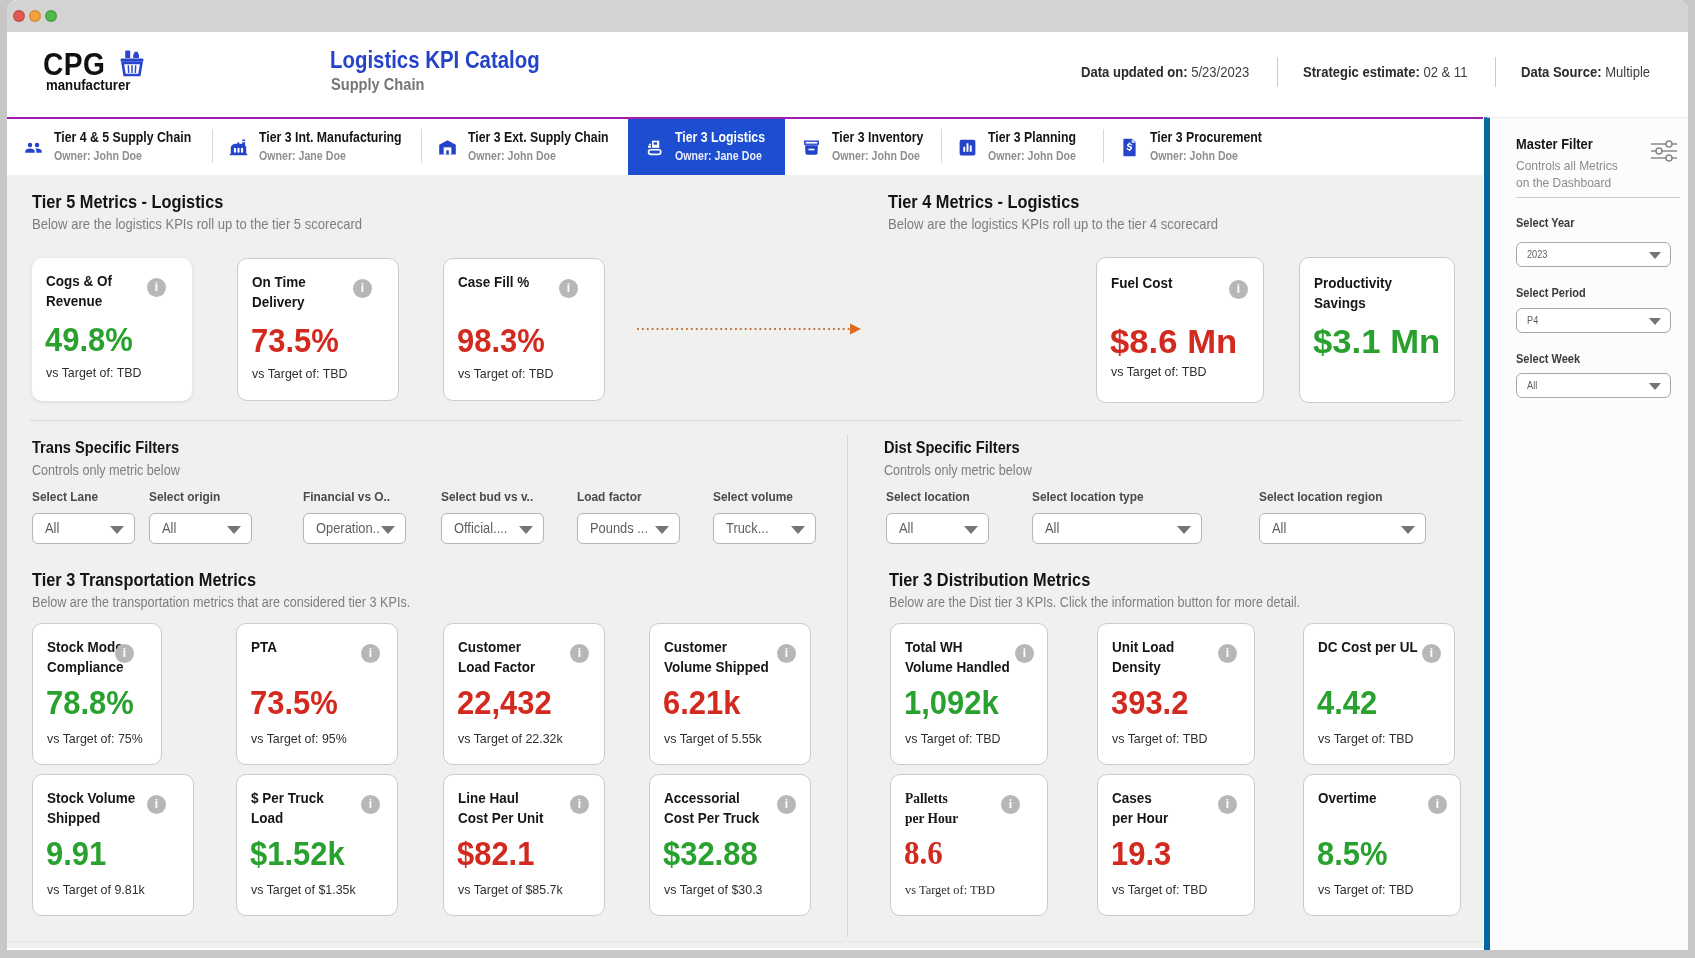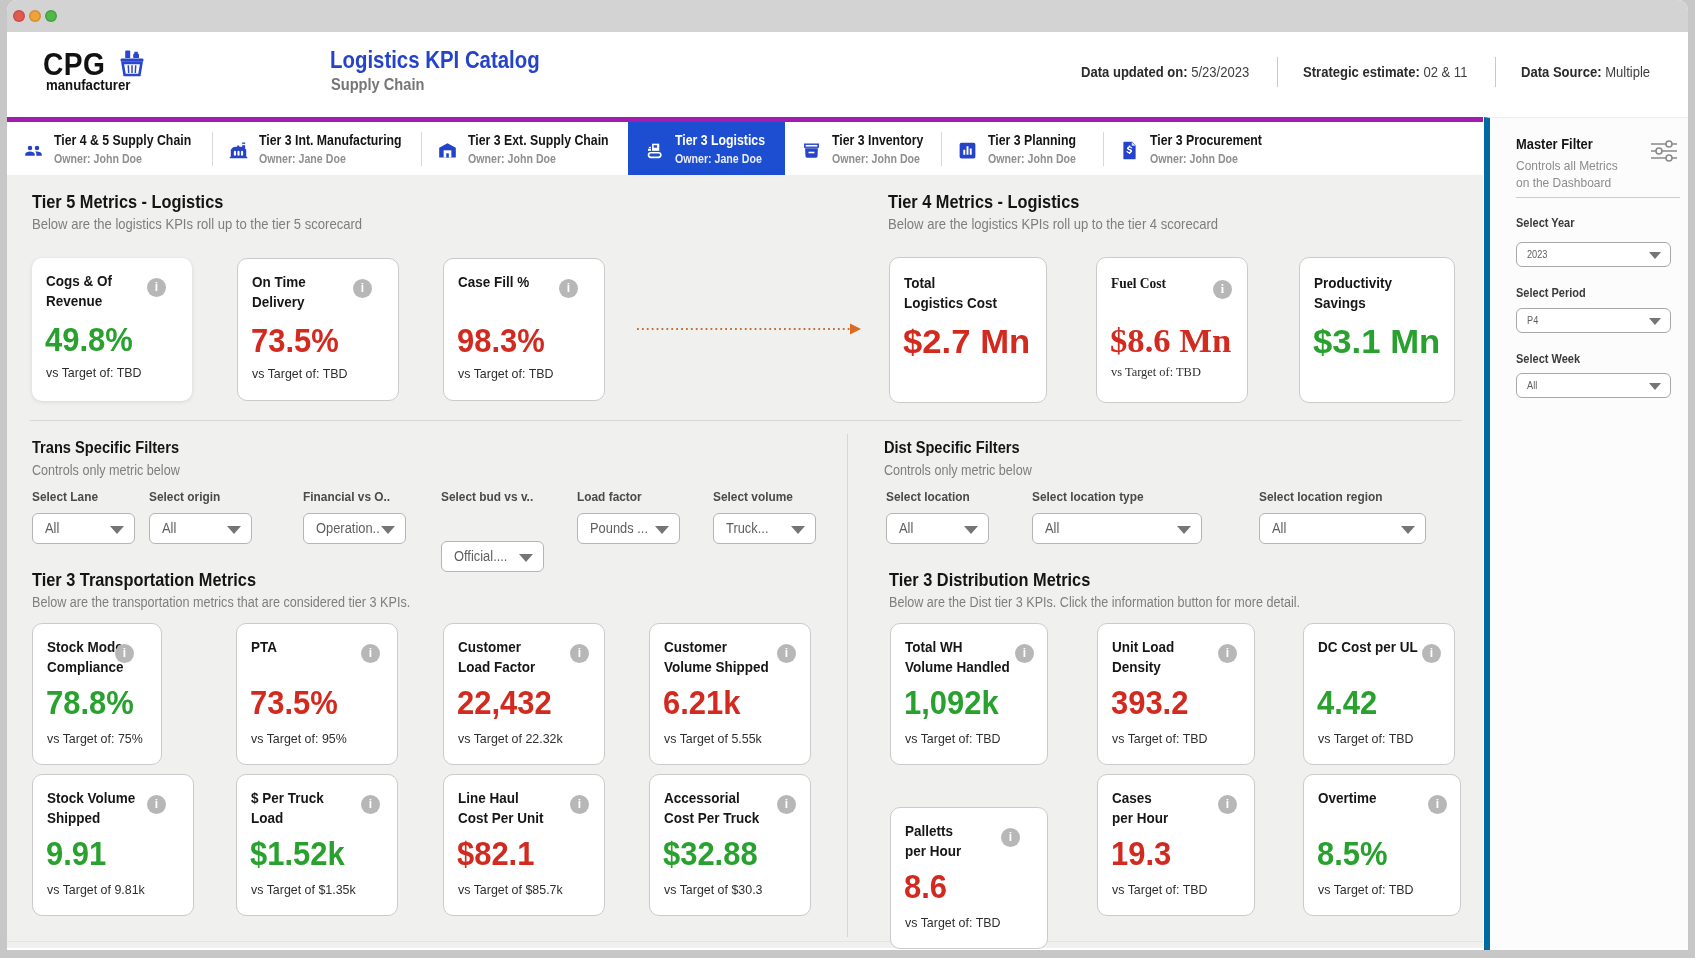--- a/index.html
+++ b/index.html
@@ -1,21 +1,21 @@
 <!DOCTYPE html>
 <html><head>
 <meta charset="utf-8">
 <style>
 * { margin:0; padding:0; box-sizing:border-box; }
 html,body { width:1695px; height:958px; overflow:hidden; background:#c7c7c7; font-family:"Liberation Sans", sans-serif; }
 #win { position:absolute; left:7px; top:0; width:1681px; height:950px; background:#ffffff; border-radius:10px 10px 0 0; overflow:hidden; }
 #chrome { position:absolute; left:0; top:0; width:100%; height:32px; background:#d3d3d3; }
 .tl { position:absolute; top:10px; width:12px; height:12px; border-radius:50%; box-shadow:inset 0 0 0 1.5px rgba(0,0,0,0.12); }
 #header { position:absolute; left:0; top:32px; width:100%; height:85px; background:#fff; }
-#tabbar { position:absolute; left:0; top:117px; width:1476px; height:58px; background:#fff; border-top:5px solid #a21caf; }
+#tabbar { position:absolute; left:0; top:117px; width:1476px; height:58px; background:#fff; border-top:2px solid #a21caf; }
 .tab { position:absolute; top:0; height:58px; }
 .tab .sep { position:absolute; left:0; top:10px; height:34px; width:1px; background:#d8d8d8; }
 .tab .ticon { position:absolute; left:16px; top:18px; width:21px; height:21px; }
 .tab .ttl { position:absolute; left:47px; top:9px; font-size:15px; font-weight:bold; color:#141414; white-space:nowrap; line-height:18px; }
 .tab .own { position:absolute; left:47px; top:30px; font-size:12.5px; font-weight:bold; color:#8f8f8f; white-space:nowrap; }
 #tab4 { background:#1d4ed2; }
 #tab4 .ttl { color:#fff; }
 #tab4 .own { color:#e8ecfb; }
 #content { position:absolute; left:0; top:175px; width:1476px; height:773px; background:#f0f0ef; }
 #sidebar { position:absolute; left:1477px; top:117px; width:204px; height:833px; background:#fcfcfc; border-left:6px solid #0369a1; border-top:1px solid #ececec; }
@@ -171,25 +171,21 @@
         <div class="info" style="right:26px;">i</div>
       <div class="val red" style="top:62px;">98.3%</div>
         <div class="tgt">vs Target of: TBD</div>
     </div>
     <svg style="position:absolute;left:628px;top:146px;" width="226" height="16" viewBox="0 0 226 16">
       <line x1="2" y1="8" x2="215" y2="8" stroke="#c2713d" stroke-width="2" stroke-dasharray="1.8 3.1"></line>
       <polygon points="215,2.5 226,8 215,13.5" fill="#dd6a1e"></polygon>
     </svg>
     <div class="h1" style="left:881px;top:16px;">Tier 4 Metrics - Logistics</div>
     <div class="sub" style="left:881px;top:41px;">Below are the logistics KPIs roll up to the tier 4 scorecard</div>
-    <div class="card" style="left:882px;top:82px;width:158px;height:146px;">
-      <div class="ct" style="top:15px;">Total<br>Logistics Cost</div>
-      <div class="val red" style="top:64px;transform:scaleX(1.02);">$2.7 Mn</div>
-    </div>
-    <div class="card" style="left:1089px;top:82px;width:152px;height:146px;font-family:Liberation Serif, serif;">
+    <div class="card" style="left:1089px;top:82px;width:168px;height:146px;">
       <div class="ct" style="top:15px;">Fuel Cost</div>
         <div class="info" style="right:15px;top:22px;">i</div>
       <div class="val red" style="top:64px;transform:scaleX(1.02);">$8.6 Mn</div>
         <div class="tgt" style="top:106px;">vs Target of: TBD</div>
     </div>
     <div class="card" style="left:1292px;top:82px;width:156px;height:146px;">
       <div class="ct" style="top:15px;">Productivity<br>Savings</div>
       <div class="val green" style="top:64px;transform:scaleX(1.02);">$3.1 Mn</div>
     </div>
     <div class="hline" style="left:23px;top:245px;width:1432px;"></div>
@@ -200,21 +196,21 @@
     <div class="sub" style="left:25px;top:287px;font-size:14px;">Controls only metric below</div>
     <div class="flabel" style="left:25px;top:314px;">Select Lane</div>
     <div class="flabel" style="left:142px;top:314px;">Select origin</div>
     <div class="flabel" style="left:296px;top:314px;">Financial vs O..</div>
     <div class="flabel" style="left:434px;top:314px;">Select bud vs v..</div>
     <div class="flabel" style="left:570px;top:314px;">Load factor</div>
     <div class="flabel" style="left:706px;top:314px;">Select volume</div>
     <div class="dd" style="left:25px;top:338px;width:103px;"><span class="t">All</span><span class="car"></span></div>
     <div class="dd" style="left:142px;top:338px;width:103px;"><span class="t">All</span><span class="car"></span></div>
     <div class="dd" style="left:296px;top:338px;width:103px;"><span class="t">Operation..</span><span class="car"></span></div>
-    <div class="dd" style="left:434px;top:338px;width:103px;margin-top:28px;"><span class="t">Official....</span><span class="car"></span></div>
+    <div class="dd" style="left:434px;top:338px;width:103px;"><span class="t">Official....</span><span class="car"></span></div>
     <div class="dd" style="left:570px;top:338px;width:103px;"><span class="t">Pounds ...</span><span class="car"></span></div>
     <div class="dd" style="left:706px;top:338px;width:103px;"><span class="t">Truck...</span><span class="car"></span></div>
     <div class="h1" style="left:25px;top:394px;">Tier 3 Transportation Metrics</div>
     <div class="sub" style="left:25px;top:419px;font-size:14px;">Below are the transportation metrics that are considered tier 3 KPIs.</div>
 
     <div class="card" style="left:25px;top:448px;width:130px;height:142px;">
       <div class="ct">Stock Mode<br>Compliance</div>
         <div class="info" style="right:27px;">i</div>
       <div class="val green">78.8%</div>
         <div class="tgt">vs Target of: 75%</div>
@@ -284,21 +280,21 @@
         <div class="info" style="right:17px;">i</div>
       <div class="val red">393.2</div>
         <div class="tgt">vs Target of: TBD</div>
     </div>
     <div class="card" style="left:1296px;top:448px;width:152px;height:142px;">
       <div class="ct">DC Cost per UL</div>
         <div class="info" style="right:13px;">i</div>
       <div class="val green">4.42</div>
         <div class="tgt">vs Target of: TBD</div>
     </div>
-    <div class="card" style="left:883px;top:632px;width:158px;height:142px;">
+    <div class="card" style="left:883px;top:599px;width:158px;height:142px;font-family:Liberation Serif, serif;">
       <div class="ct">Palletts<br>per Hour</div>
         <div class="info" style="right:27px;">i</div>
       <div class="val red">8.6</div>
         <div class="tgt">vs Target of: TBD</div>
     </div>
     <div class="card" style="left:1090px;top:599px;width:158px;height:142px;">
       <div class="ct">Cases<br>per Hour</div>
         <div class="info" style="right:17px;">i</div>
       <div class="val red">19.3</div>
         <div class="tgt">vs Target of: TBD</div>

